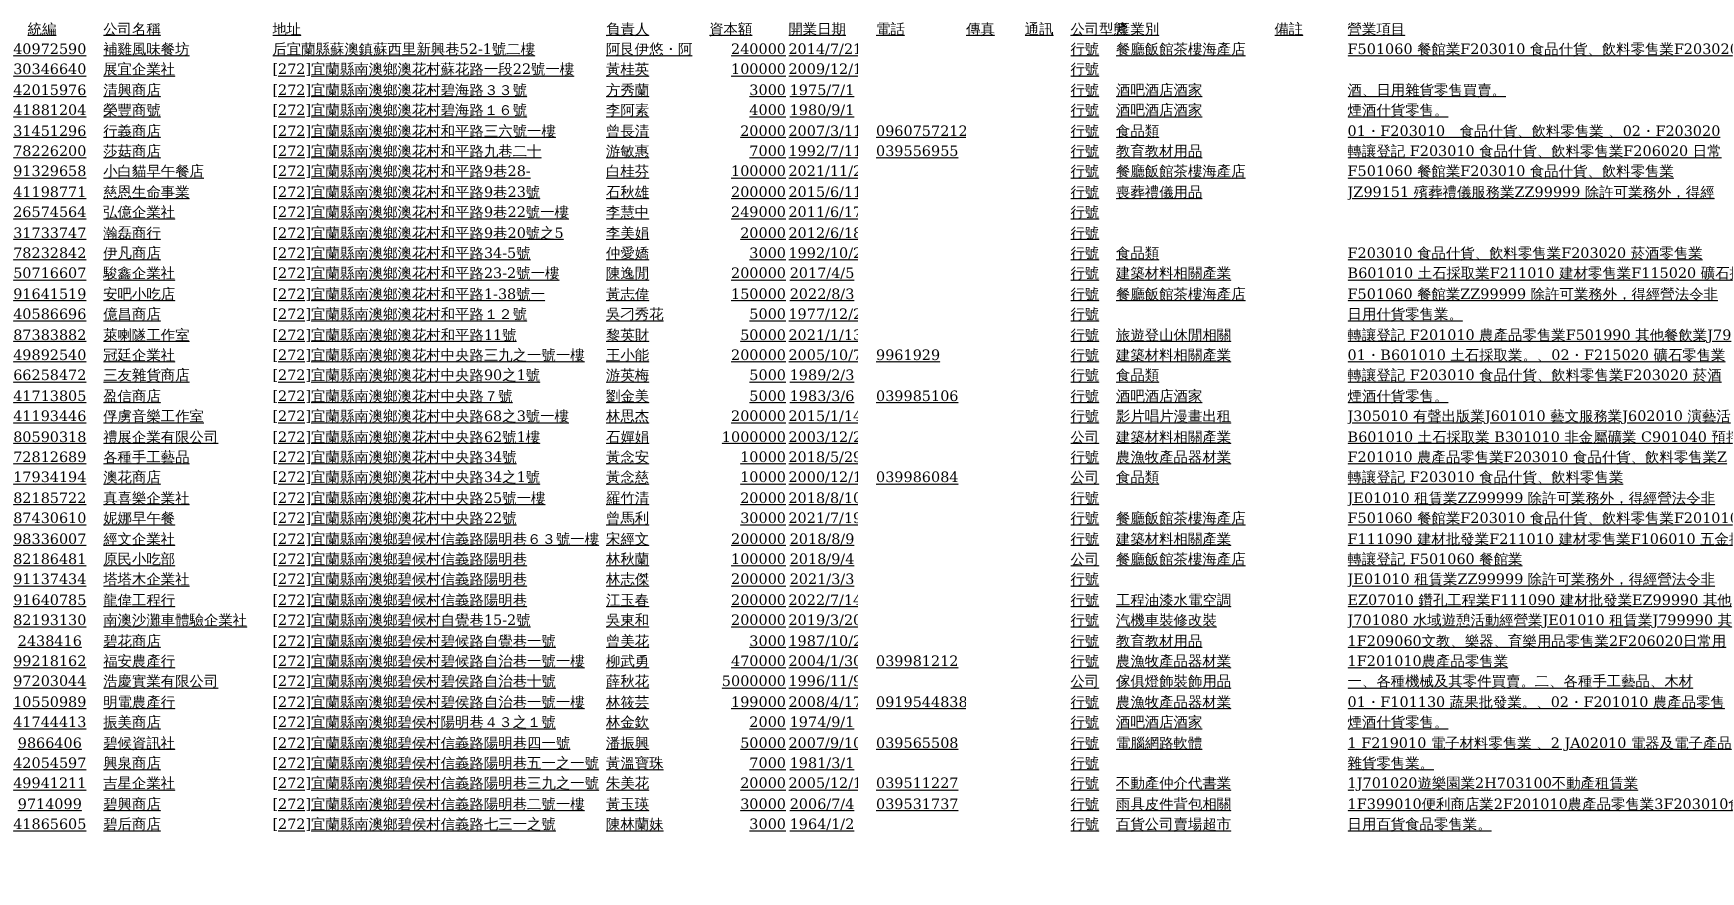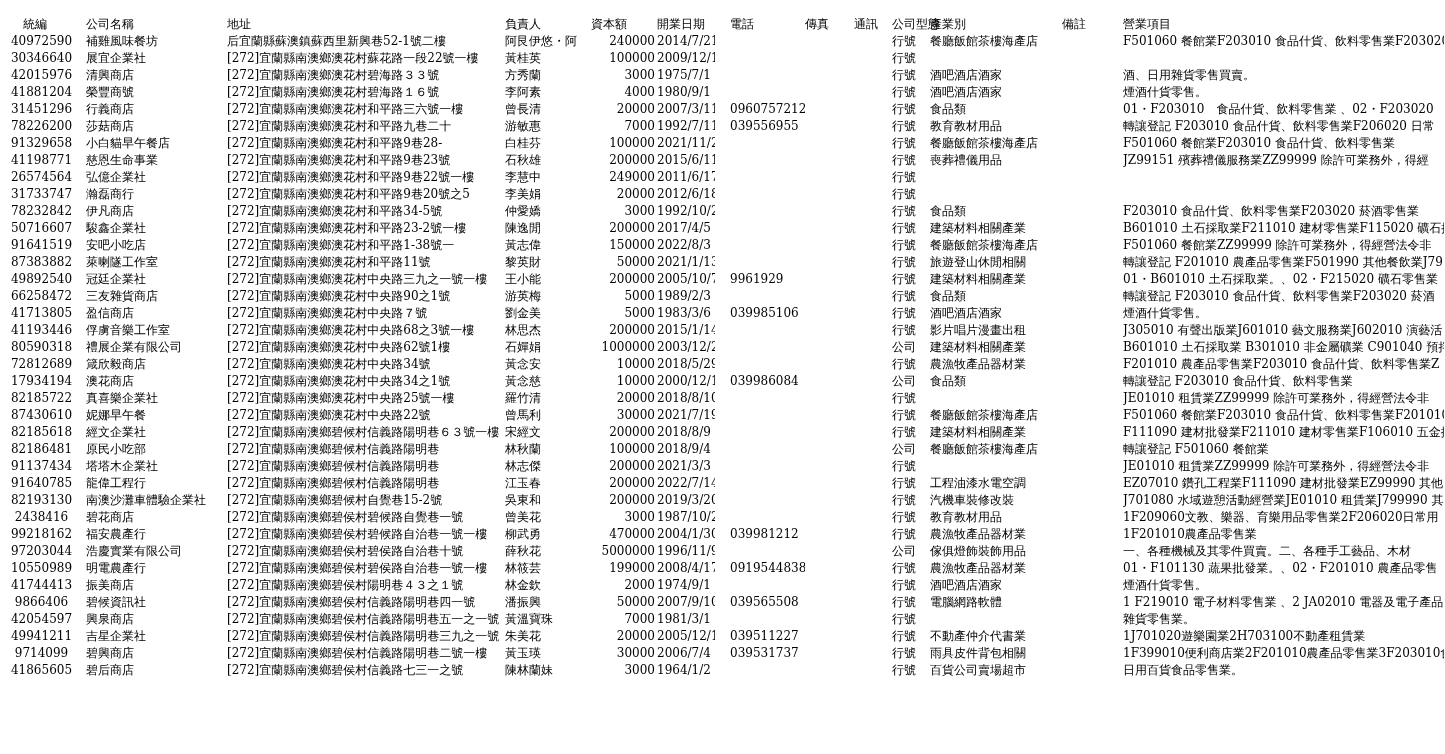--- a/index.html
+++ b/index.html
@@ -3,33 +3,33 @@
 <meta charset="utf-8">
 <style>
   html,body{margin:0;padding:0;background:#ffffff;}
   body{
     width:1445px;height:754px;overflow:hidden;position:relative;
     font-family:"DejaVu Serif","Liberation Serif",serif;
     font-size:12px;color:#000;
   }
   table.report{
     position:absolute;top:16px;left:0;width:1444px;
-    border-collapse:collapse;table-layout:fixed;
+    border-collapse:collapse;table-layout:fixed;text-decoration:underline;
   }
   th,td{
     height:17px;line-height:17px;padding:0;margin:0;
     white-space:nowrap;overflow:hidden;
     font-weight:normal;text-align:left;vertical-align:top;
     font-size:12px;
   }
   
   th.col-uid{padding-left:23px;}
   td.col-uid{text-align:center;padding-right:3px;}
   td.col-capital{text-align:right;padding-right:2px;}
-  td.col-open_date{text-align:left;padding-right:2px;}
+  td.col-open_date{text-align:center;padding-right:2px;}
   th.col-phone,td.col-phone{padding-left:15px;}
   th.col-type{overflow:visible;}
   td.col-business,th.col-business{overflow:hidden;}
 </style>
 </head>
 <body>
 
 <table class="report">
   <colgroup>
     <col style="width:86px">
@@ -253,20 +253,35 @@
         <td class="col-open_date">2022/8/3</td>
         <td class="col-phone"></td>
         <td class="col-fax"></td>
         <td class="col-comm"></td>
         <td class="col-type">行號</td>
         <td class="col-industry">餐廳飯館茶樓海產店</td>
         <td class="col-note"></td>
         <td class="col-business">F501060 餐館業ZZ99999 除許可業務外，得經營法令非</td>
       </tr>
       <tr>
+        <td class="col-uid">40586696</td>
+        <td class="col-name">億昌商店</td>
+        <td class="col-address">[272]宜蘭縣南澳鄉澳花村和平路１２號</td>
+        <td class="col-owner">吳刁秀花</td>
+        <td class="col-capital">5000</td>
+        <td class="col-open_date">1977/12/2</td>
+        <td class="col-phone"></td>
+        <td class="col-fax"></td>
+        <td class="col-comm"></td>
+        <td class="col-type">行號</td>
+        <td class="col-industry"></td>
+        <td class="col-note"></td>
+        <td class="col-business">日用什貨零售業。</td>
+      </tr>
+      <tr>
         <td class="col-uid">87383882</td>
         <td class="col-name">萊喇隧工作室</td>
         <td class="col-address">[272]宜蘭縣南澳鄉澳花村和平路11號</td>
         <td class="col-owner">黎英財</td>
         <td class="col-capital">50000</td>
         <td class="col-open_date">2021/1/13</td>
         <td class="col-phone"></td>
         <td class="col-fax"></td>
         <td class="col-comm"></td>
         <td class="col-type">行號</td>
@@ -344,21 +359,21 @@
         <td class="col-phone"></td>
         <td class="col-fax"></td>
         <td class="col-comm"></td>
         <td class="col-type">公司</td>
         <td class="col-industry">建築材料相關產業</td>
         <td class="col-note"></td>
         <td class="col-business">B601010 土石採取業 B301010 非金屬礦業 C901040 預拌</td>
       </tr>
       <tr>
         <td class="col-uid">72812689</td>
-        <td class="col-name">箴欣毅商店</td>
+        <td class="col-name">各種手工藝品</td>
         <td class="col-address">[272]宜蘭縣南澳鄉澳花村中央路34號</td>
         <td class="col-owner">黃念安</td>
         <td class="col-capital">10000</td>
         <td class="col-open_date">2018/5/29</td>
         <td class="col-phone"></td>
         <td class="col-fax"></td>
         <td class="col-comm"></td>
         <td class="col-type">行號</td>
         <td class="col-industry">農漁牧產品器材業</td>
         <td class="col-note"></td>
@@ -403,21 +418,21 @@
         <td class="col-open_date">2021/7/19</td>
         <td class="col-phone"></td>
         <td class="col-fax"></td>
         <td class="col-comm"></td>
         <td class="col-type">行號</td>
         <td class="col-industry">餐廳飯館茶樓海產店</td>
         <td class="col-note"></td>
         <td class="col-business">F501060 餐館業F203010 食品什貨、飲料零售業F201010</td>
       </tr>
       <tr>
-        <td class="col-uid">82185618</td>
+        <td class="col-uid">98336007</td>
         <td class="col-name">經文企業社</td>
         <td class="col-address">[272]宜蘭縣南澳鄉碧候村信義路陽明巷６３號一樓</td>
         <td class="col-owner">宋經文</td>
         <td class="col-capital">200000</td>
         <td class="col-open_date">2018/8/9</td>
         <td class="col-phone"></td>
         <td class="col-fax"></td>
         <td class="col-comm"></td>
         <td class="col-type">行號</td>
         <td class="col-industry">建築材料相關產業</td>

